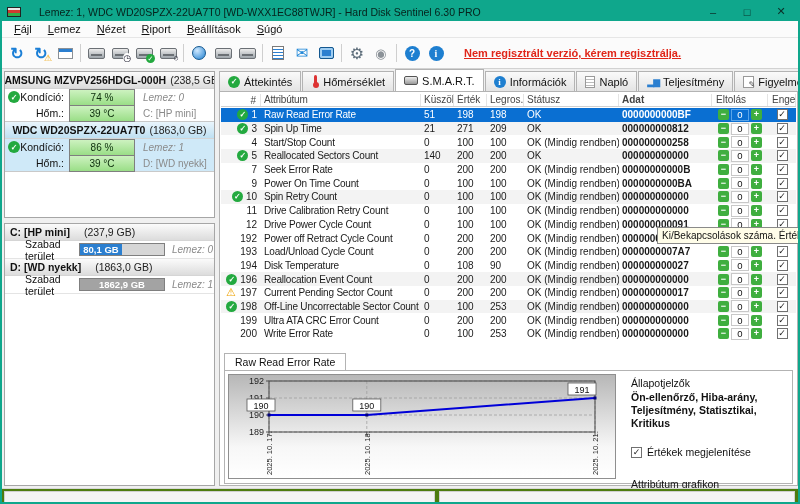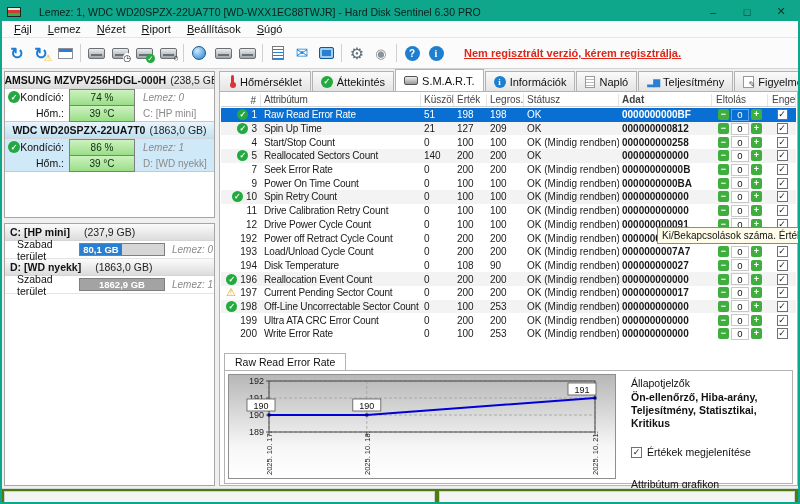--- a/index.html
+++ b/index.html
@@ -78,21 +78,21 @@
   .gbar { width:66px; height:17px; border:1px solid #7f7f7f; background:linear-gradient(#cdf2c0,#9ade87);
           font-size:10px; color:#0c2d0c; display:inline-flex; align-items:center; justify-content:center; }
   .dright { font-size:10px; color:#8a8a8a; margin-left:8px; white-space:nowrap; }
   .it { font-style:italic; }
   .pcard { background:#fff; }
   .phead { height:17px; display:flex; align-items:center; gap:14px; padding-left:5px;
            background:linear-gradient(#fbfbfb,#dcdcdc); border-bottom:1px solid #d5d5d5; }
   .phead b { font-size:10.5px; color:#111; }
   .phead span { font-size:10.5px; color:#222; }
   .prow { height:18px; display:flex; align-items:center; border-bottom:1px solid #e4e4e4; }
-  .plabel { font-size:10.5px; color:#111; padding-left:12px; width:74px; }
+  .plabel { font-size:10.5px; color:#111; padding-left:20px; width:74px; }
   .fbar { width:86px; height:13px; border:1px solid #7f7f7f; background:#d6d6d6; position:relative; overflow:hidden; }
   .ffill { position:absolute; left:0; top:0; bottom:0; display:flex; align-items:center; justify-content:center; }
   .ffill span { font-size:9.5px; font-weight:bold; color:#fff; white-space:nowrap; }
   .pright { font-size:10px; color:#8a8a8a; font-style:italic; margin-left:7px; }
 
   
   .main { position:absolute; left:216px; top:0; width:582px; height:419px; }
   .tabsrow { position:absolute; left:1px; top:1px; height:21px; display:flex; align-items:flex-end; z-index:2; }
   .tab { height:20px; display:flex; align-items:center; gap:4px; padding:0 8px; font-size:11px; color:#111;
          border:1px solid #b3b3b3; border-bottom:none; background:linear-gradient(#fafafa,#e4e4e4); margin-right:1px; }
@@ -331,26 +331,26 @@
               </span>
               <span class="pright">Lemez: 1</span>
             </div>
   </div>
         </div>
     </div>
 
     <div class="main">
       <div class="tabsrow">
   <div class="tab">
+    <span class="ti ti-check"></span>
+    <span>Áttekintés</span>
+  </div>
+  <div class="tab">
     <span class="ti ti-thermo"></span>
     <span>Hőmérséklet</span>
-  </div>
-  <div class="tab">
-    <span class="ti ti-check"></span>
-    <span>Áttekintés</span>
   </div>
   <div class="tab active">
     <span class="ti ti-disk"></span>
     <span>S.M.A.R.T.</span>
   </div>
   <div class="tab">
     <span class="ti ti-info"></span>
     <span>Információk</span>
   </div>
   <div class="tab">
@@ -399,21 +399,21 @@
                 <span class="cb">✓</span>
               </div>
   </div>
             <div class="trow shade">
     <div class="c c0">
                 <span class="okic">✓</span>
                 <span class="rid">3</span>
               </div>
     <div class="c c1">Spin Up Time</div>
     <div class="c c2">21</div>
-    <div class="c c3">127</div>
+    <div class="c c3">271</div>
     <div class="c c4">209</div>
     <div class="c c5">OK</div>
     <div class="c c6">000000000812</div>
     <div class="c c7">
                 <span class="sbtn">−</span>
                 <span class="oval">0</span>
                 <span class="sbtn">+</span>
               </div>
     <div class="c c8">
                 <span class="cb">✓</span>

